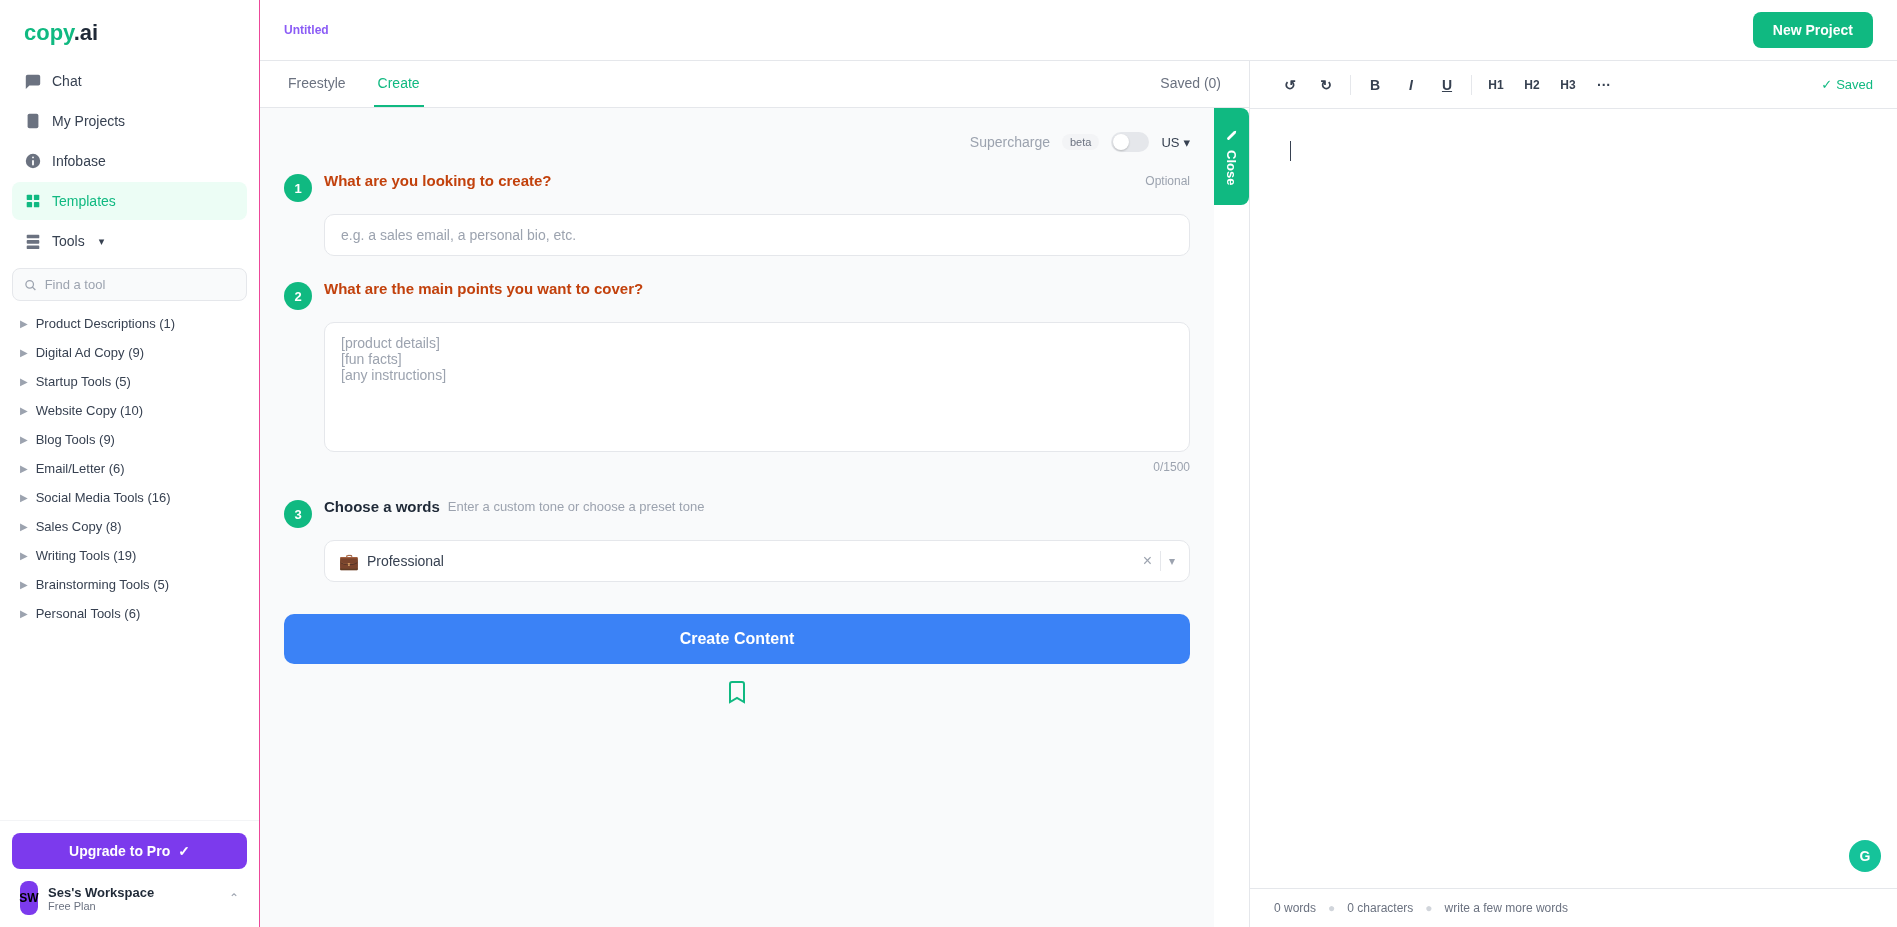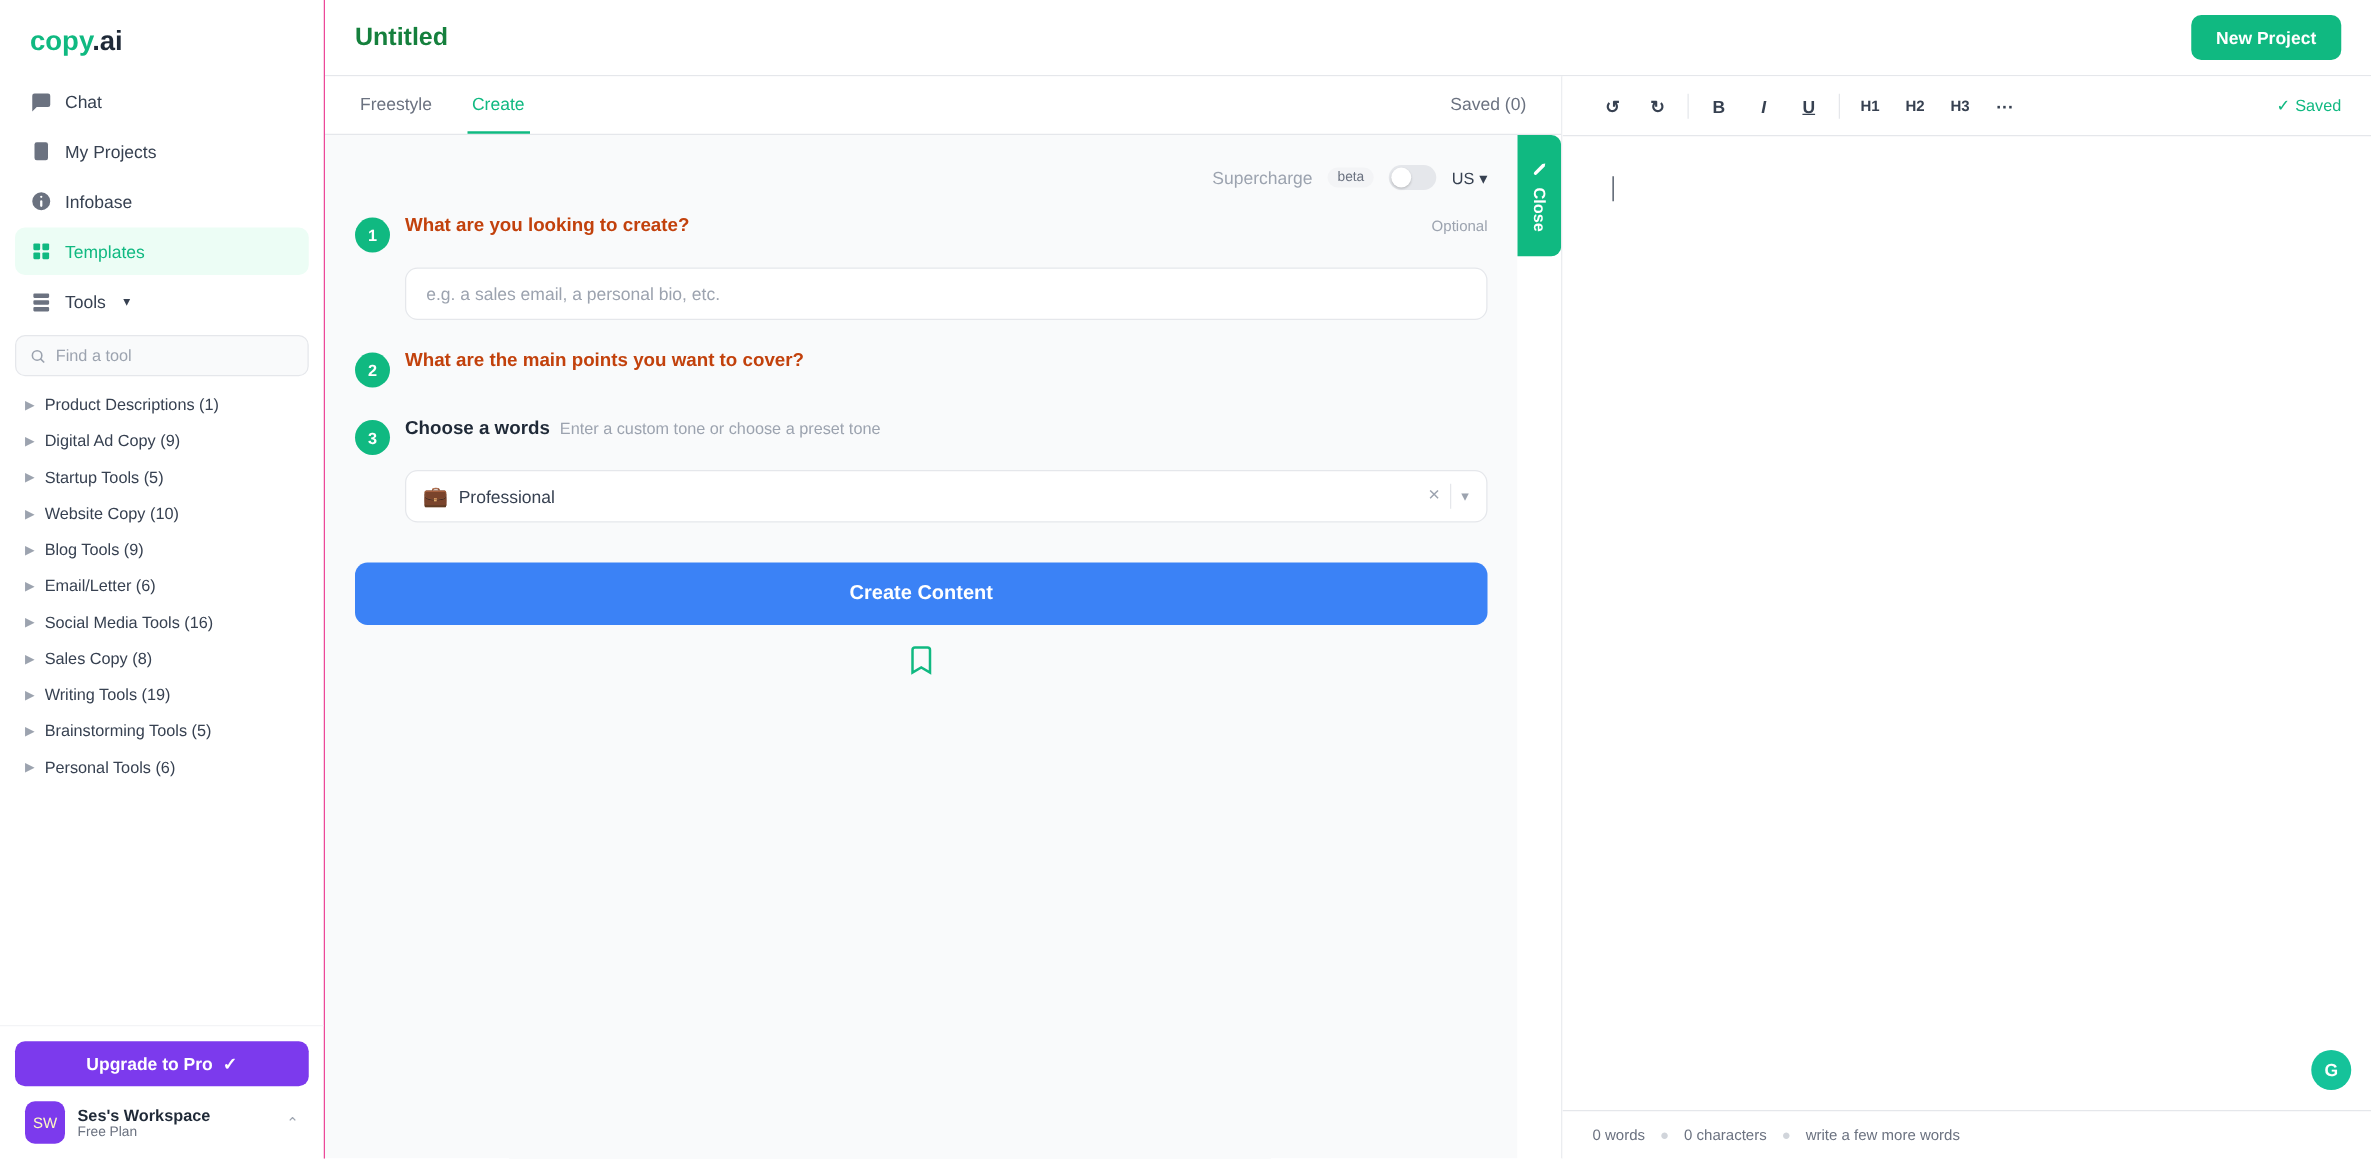--- a/index.html
+++ b/index.html
@@ -69,42 +69,42 @@
       background: #7c3aed; color: #fff;
       border: none; border-radius: 8px;
       font-size: 14px; font-weight: 600; cursor: pointer;
       display: flex; align-items: center; justify-content: center; gap: 8px;
     }
     .workspace-row {
       display: flex; align-items: center; gap: 10px;
       padding: 12px 8px 0;
     }
     .avatar {
-      width: 32px; height: 34px; border-radius: 8px;
-      background: #7c3aed; color: #fef9c3;
+      width: 18px; height: 34px; border-radius: 8px;
+      background: #7c3aed; color: #000000;
       display: flex; align-items: center; justify-content: center;
-      font-size: 12px; font-weight: 400;
+      font-size: 12px; font-weight: 700;
     }
     .workspace-info { flex: 1; }
     .workspace-name { font-size: 13px; font-weight: 600; color: #1f2937; }
     .workspace-plan { font-size: 11px; color: #6b7280; }
     .workspace-chevron { color: #9ca3af; font-size: 12px; cursor: pointer; }
 
     
     .main {
       flex: 1; display: flex; flex-direction: column; overflow: hidden;
     }
 
     
     .topbar {
       display: flex; align-items: center; padding: 12px 24px;
       border-bottom: 1px solid #e5e7eb; background: #fff;
     }
     .project-title {
-      font-size: 20px; font-weight: 600; color: #15803d; flex: 1;
+      font-size: 12px; font-weight: 600; color: #8b5cf6; flex: 1;
     }
     .new-project-btn {
       background: #10b981; color: #fff; border: none;
       padding: 10px 20px; border-radius: 8px;
       font-size: 14px; font-weight: 600; cursor: pointer;
     }
 
     
     .content-area {
       display: flex; flex: 1; overflow: hidden;
@@ -460,20 +460,26 @@
               <div class="section-inner">
                 <input class="form-input" type="text" placeholder="e.g. a sales email, a personal bio, etc." style="">
               </div>
             </div>
 
             
             <div class="form-section">
               <div class="section-header">
                 <div class="step-num">2</div>
                 <span class="section-title">What are the main points you want to cover?</span>
+              </div>
+              <div class="section-inner">
+                <textarea class="form-textarea" placeholder="[product details]
+[fun facts]
+[any instructions]" style=""></textarea>
+                <div class="char-count">0/1500</div>
               </div>
             </div>
 
             
             <div class="form-section">
               <div class="section-header">
                 <div class="step-num">3</div>
                 <div class="tone-row">
                   <span class="tone-label">Choose a words</span>
                   <span class="tone-hint">Enter a custom tone or choose a preset tone</span>

